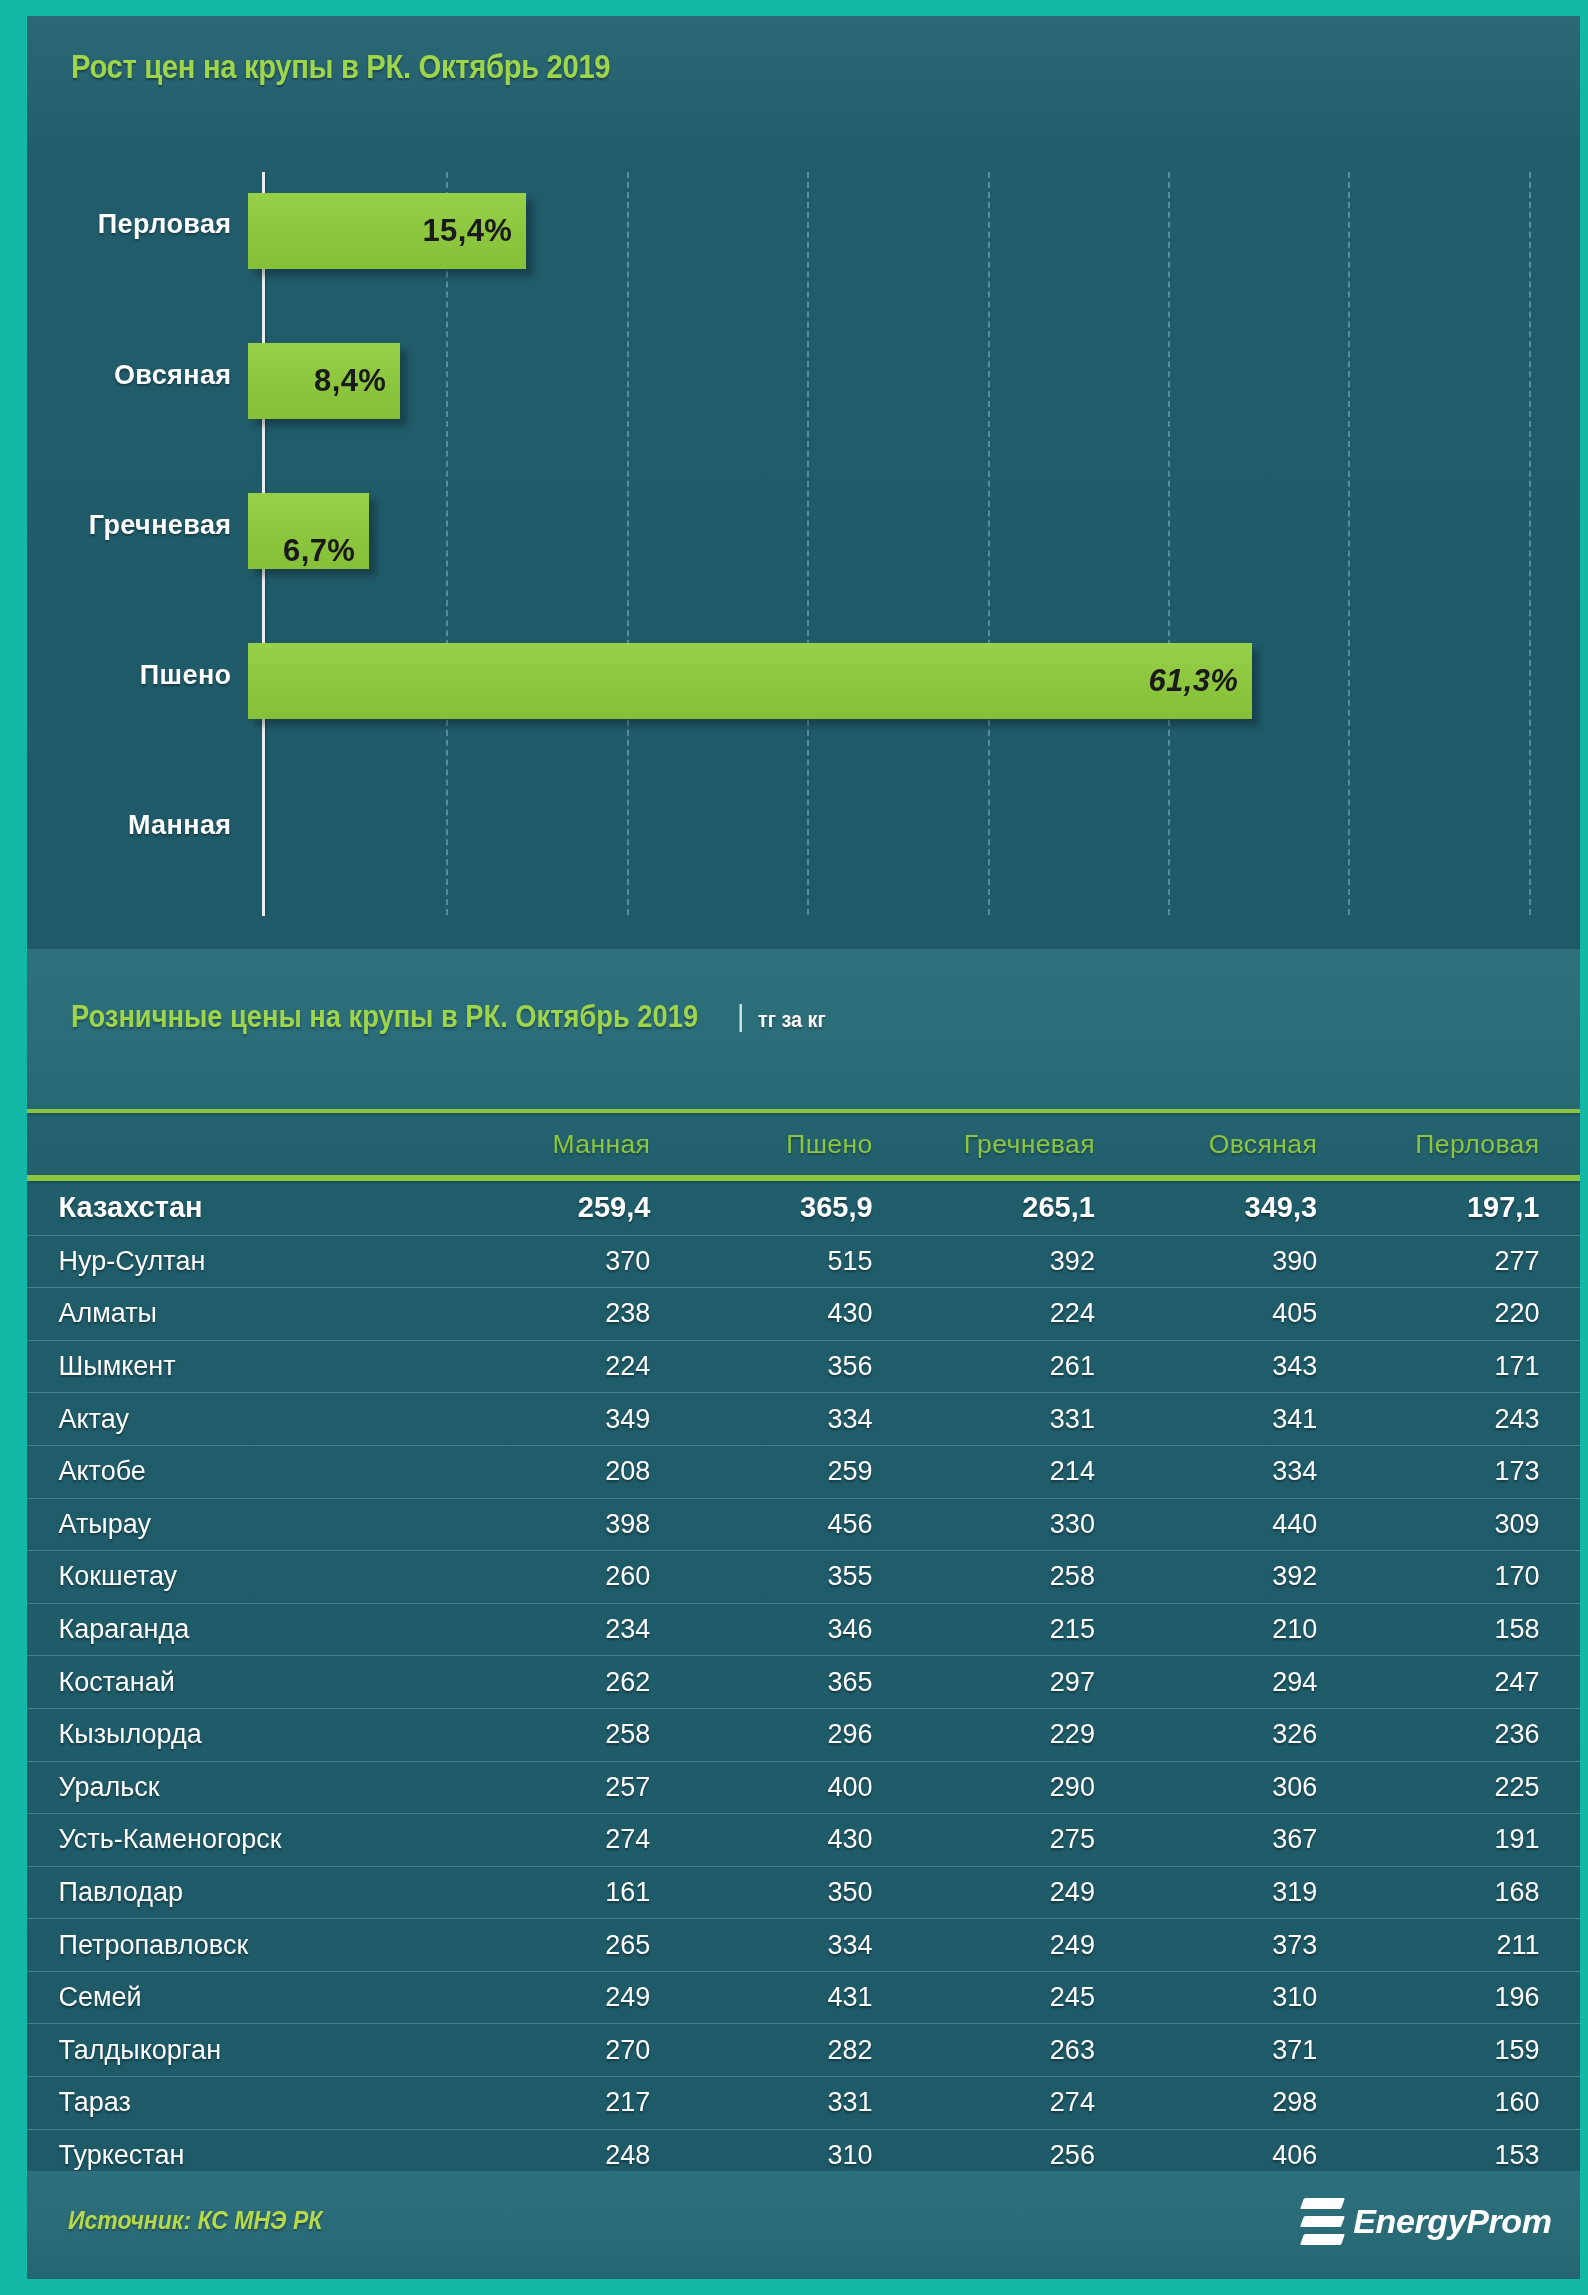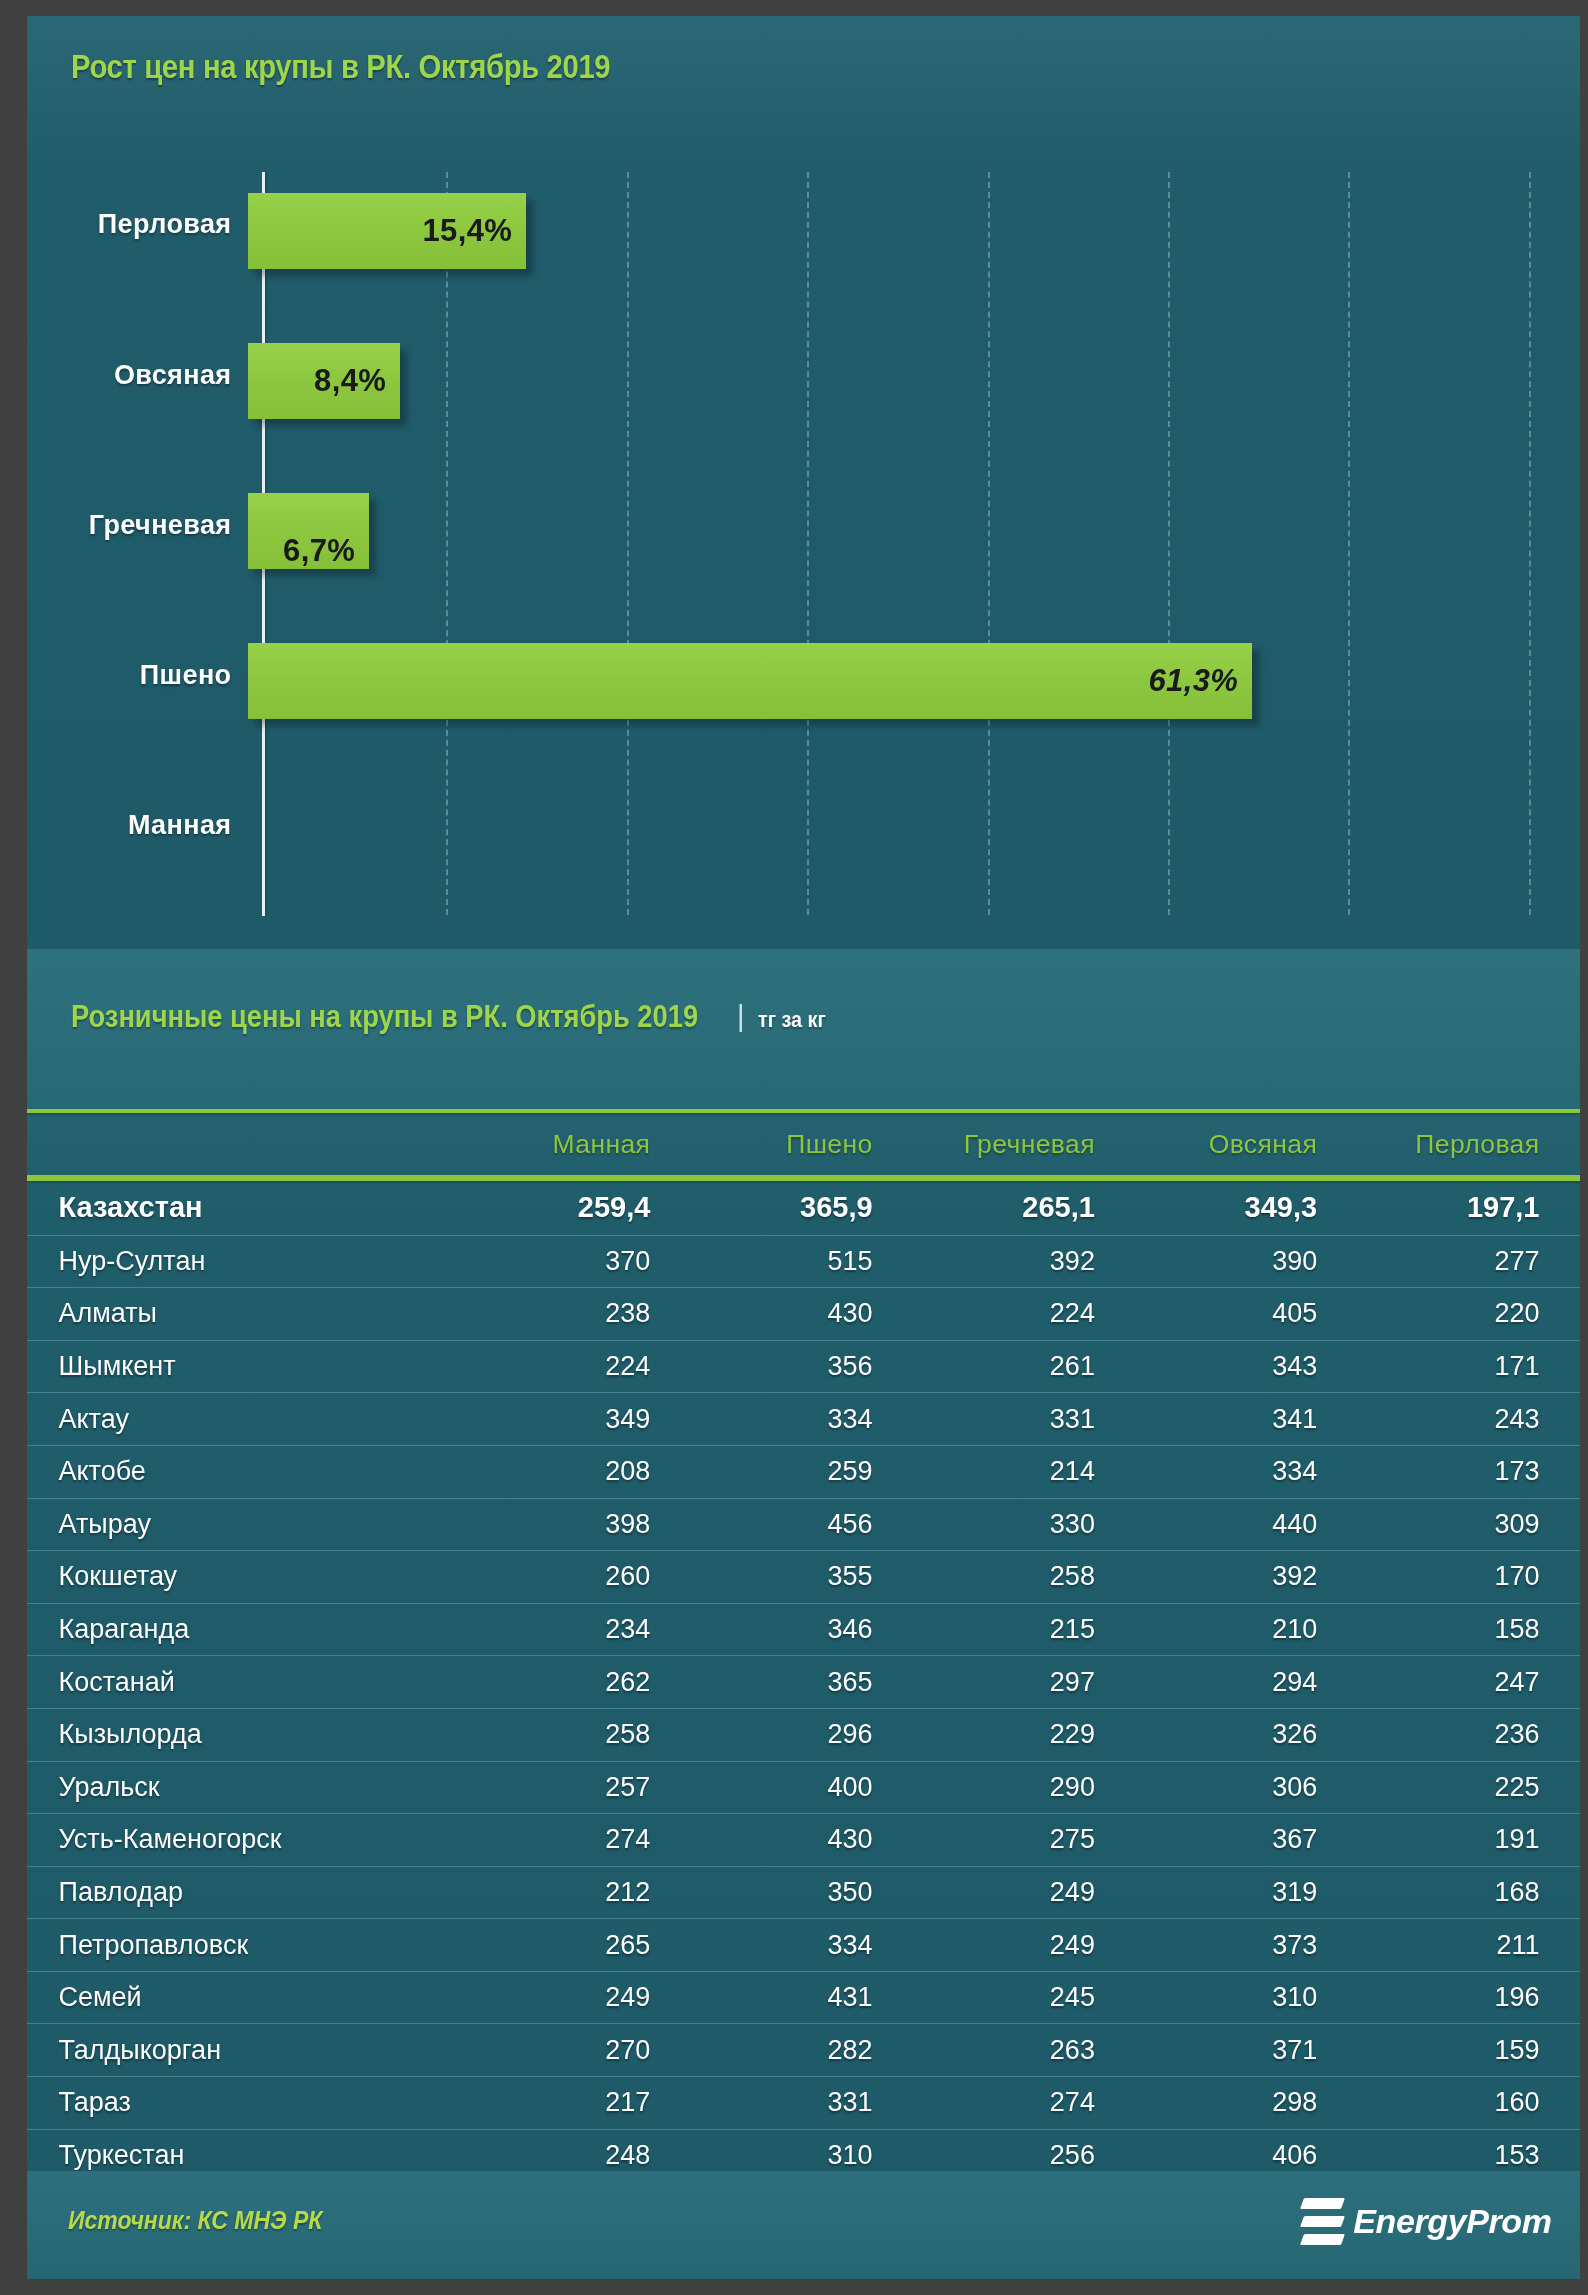--- a/index.html
+++ b/index.html
@@ -11,21 +11,21 @@
     width: 1589px;
     height: 2295px;
     font-family: "Liberation Sans", sans-serif;
     -webkit-font-smoothing: antialiased;
   }
 
   .infographic {
     position: relative;
     width: 1589px;
     height: 2295px;
-    background: #404040;
+    background: #14b8a6;
     box-sizing: border-box;
   }
 
   
   .chart-panel {
     position: absolute;
     left: 26.5px;
     top: 16px;
     width: 1553px;
     height: 933px;
@@ -492,21 +492,21 @@
           <tr class="data-row">
             <td class="name-col">Усть-Каменогорск</td>
             <td>274</td>
             <td>430</td>
             <td>275</td>
             <td>367</td>
             <td>191</td>
           </tr>
           <tr class="data-row">
             <td class="name-col">Павлодар</td>
-            <td>212</td>
+            <td>161</td>
             <td>350</td>
             <td>249</td>
             <td>319</td>
             <td>168</td>
           </tr>
           <tr class="data-row">
             <td class="name-col">Петропавловск</td>
             <td>265</td>
             <td>334</td>
             <td>249</td>

